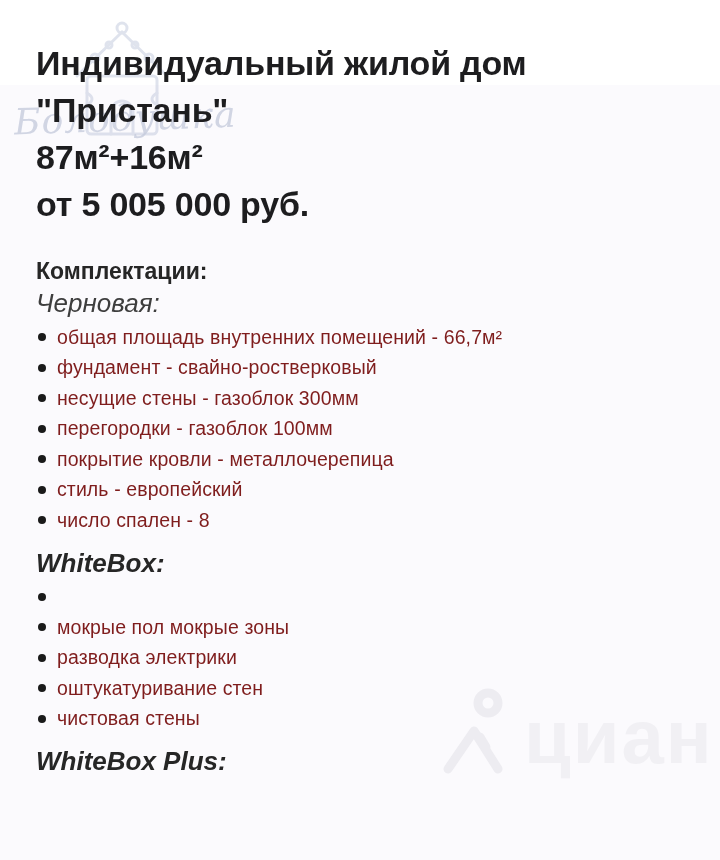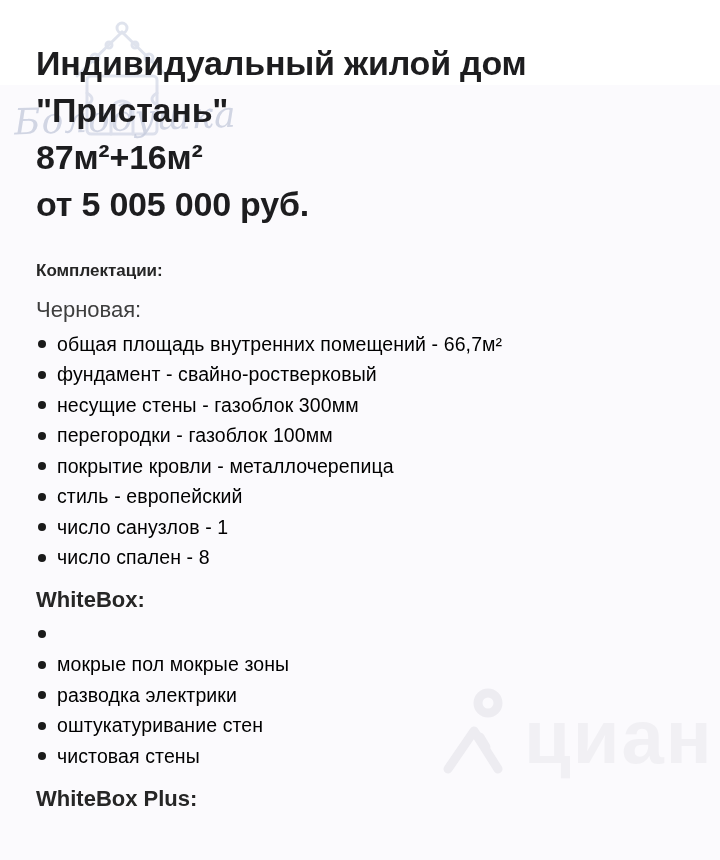--- a/index.html
+++ b/index.html
@@ -35,33 +35,33 @@
     font-size:76px;font-weight:bold;line-height:76px;
     color:#f1f0f4;letter-spacing:2px;
   }
   
   .content{
     position:absolute;left:36px;top:40px;right:18px;z-index:1;
   }
   .title{margin:0;font-size:34px;font-weight:bold;color:#1d1d1f;letter-spacing:-.2px;}
   .title .t-line{display:block;line-height:47px;}
   .section-heading{
-    margin:28px 0 11px 0;font-size:17px;font-weight:bold;color:#262626;line-height:30px;
+    margin:28px 0 4px 0;font-size:23px;font-weight:bold;color:#262626;line-height:30px;
   }
   .group-title{
-    margin:0;font-size:22px;font-weight:bold;color:#262626;line-height:26px;
+    margin:0;font-size:26px;font-weight:bold;color:#262626;line-height:26px;font-style:italic;
   }
   .group-title.plain{font-weight:normal;color:#3e3e3e;}
   .group-title.gap{margin-top:14px;}
   ul.spec-list{
     list-style:none;margin:6px 0 0 0;padding:0;
   }
   ul.spec-list li{
     display:flex;align-items:center;height:30.5px;
-    font-size:19.5px;color:#000000;letter-spacing:.1px;
+    font-size:19.5px;color:#7f1d1d;letter-spacing:.1px;
   }
   ul.spec-list .dot{
     flex:0 0 auto;width:8px;height:8px;border-radius:50%;
     background:#1a1a1a;margin:0 11px 0 2px;
   }
 </style>
 </head>
 <body>
 
 <div class="page">
@@ -121,24 +121,20 @@
         <li>
           <span class="dot"></span>
           <span>покрытие кровли - металлочерепица</span>
         </li>
         <li>
           <span class="dot"></span>
           <span>стиль - европейский</span>
         </li>
         <li>
           <span class="dot"></span>
-          <span>число санузлов - 1</span>
-        </li>
-        <li>
-          <span class="dot"></span>
           <span>число спален - 8</span>
         </li>
       </ul>
 
     <h3 class="group-title gap">WhiteBox:</h3>
     <ul class="spec-list">
         <li>
           <span class="dot"></span>
         </li>
         <li>

